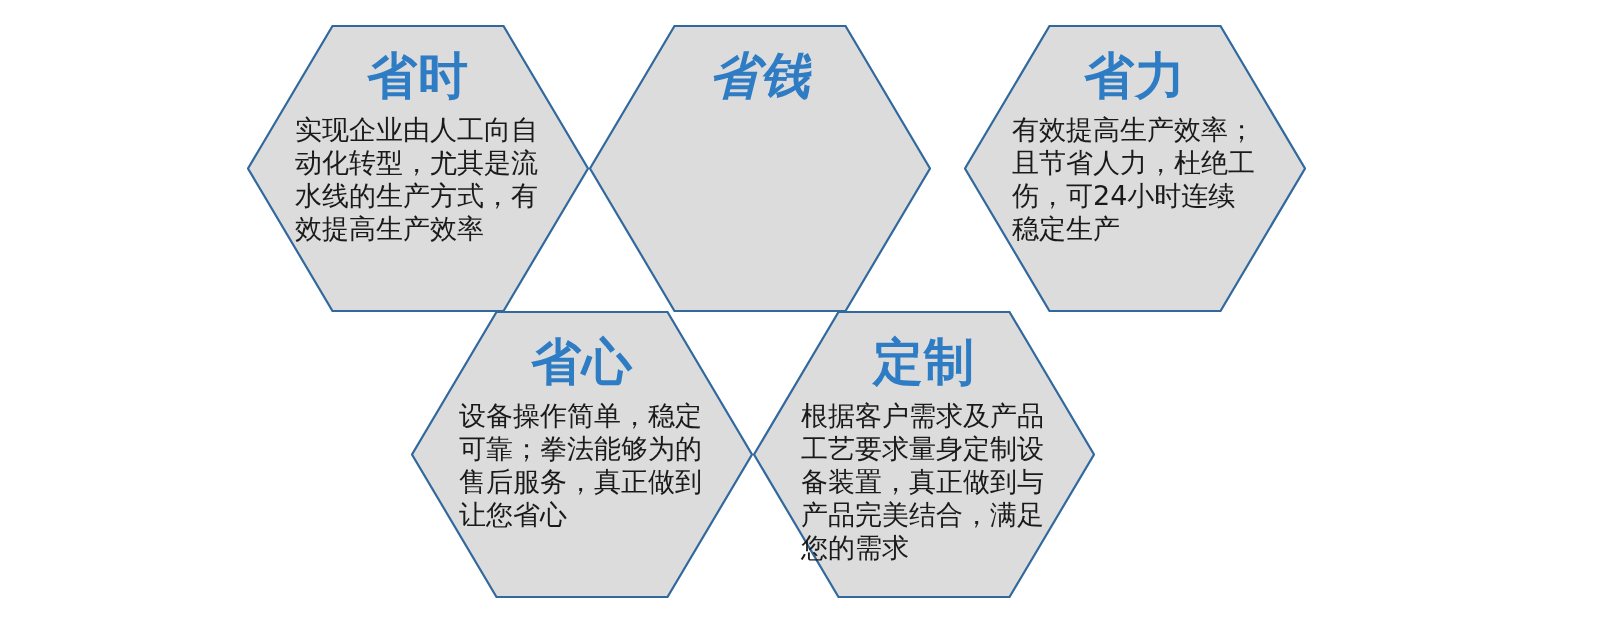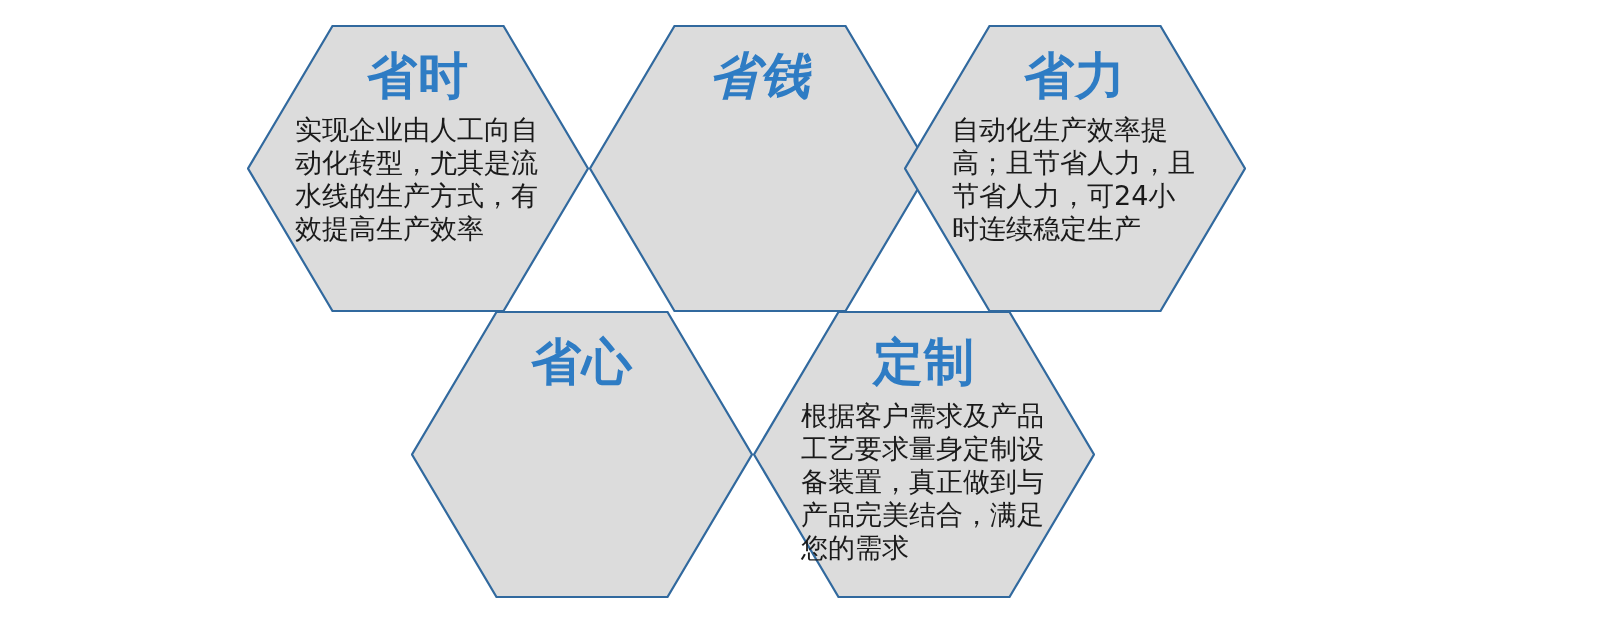--- a/index.html
+++ b/index.html
@@ -83,36 +83,37 @@
 
   <div class="hex row-top" style="left:589px; top:25px;font-style:italic;">
     <svg viewBox="0 0 342 287" preserveAspectRatio="none">
       <polygon points="85.5,1 256.5,1 341,143.5 256.5,286 85.5,286 1,143.5" fill="#dcdcdc" stroke="#31699e" stroke-width="2.2"></polygon>
     </svg>
     <div class="hex-content">
       <div class="hex-title">省钱</div>
     </div>
   </div>
 
-  <div class="hex row-top" style="left:904px; top:25px;">
+  <div class="hex row-top" style="left:964px; top:25px;">
     <svg viewBox="0 0 342 287" preserveAspectRatio="none">
       <polygon points="85.5,1 256.5,1 341,143.5 256.5,286 85.5,286 1,143.5" fill="#dcdcdc" stroke="#31699e" stroke-width="2.2"></polygon>
     </svg>
     <div class="hex-content">
       <div class="hex-title">省力</div>
-      <div class="hex-body">自动化生产效率提高；且节省人力，且节省人力，可24小时连续稳定生产</div>
+      <div class="hex-body">有效提高生产效率；且节省人力，杜绝工伤，可24小时连续稳定生产</div>
     </div>
   </div>
 
   <div class="hex row-bottom" style="left:411px; top:311px;">
     <svg viewBox="0 0 342 287" preserveAspectRatio="none">
       <polygon points="85.5,1 256.5,1 341,143.5 256.5,286 85.5,286 1,143.5" fill="#dcdcdc" stroke="#31699e" stroke-width="2.2"></polygon>
     </svg>
     <div class="hex-content">
       <div class="hex-title">省心</div>
+      <div class="hex-body">设备操作简单，稳定可靠；拳法能够为的售后服务，真正做到让您省心</div>
     </div>
   </div>
 
   <div class="hex row-bottom" style="left:753px; top:311px;text-decoration:underline;">
     <svg viewBox="0 0 342 287" preserveAspectRatio="none">
       <polygon points="85.5,1 256.5,1 341,143.5 256.5,286 85.5,286 1,143.5" fill="#dcdcdc" stroke="#31699e" stroke-width="2.2"></polygon>
     </svg>
     <div class="hex-content">
       <div class="hex-title">定制</div>
       <div class="hex-body">根据客户需求及产品工艺要求量身定制设备装置，真正做到与产品完美结合，满足您的需求</div>

